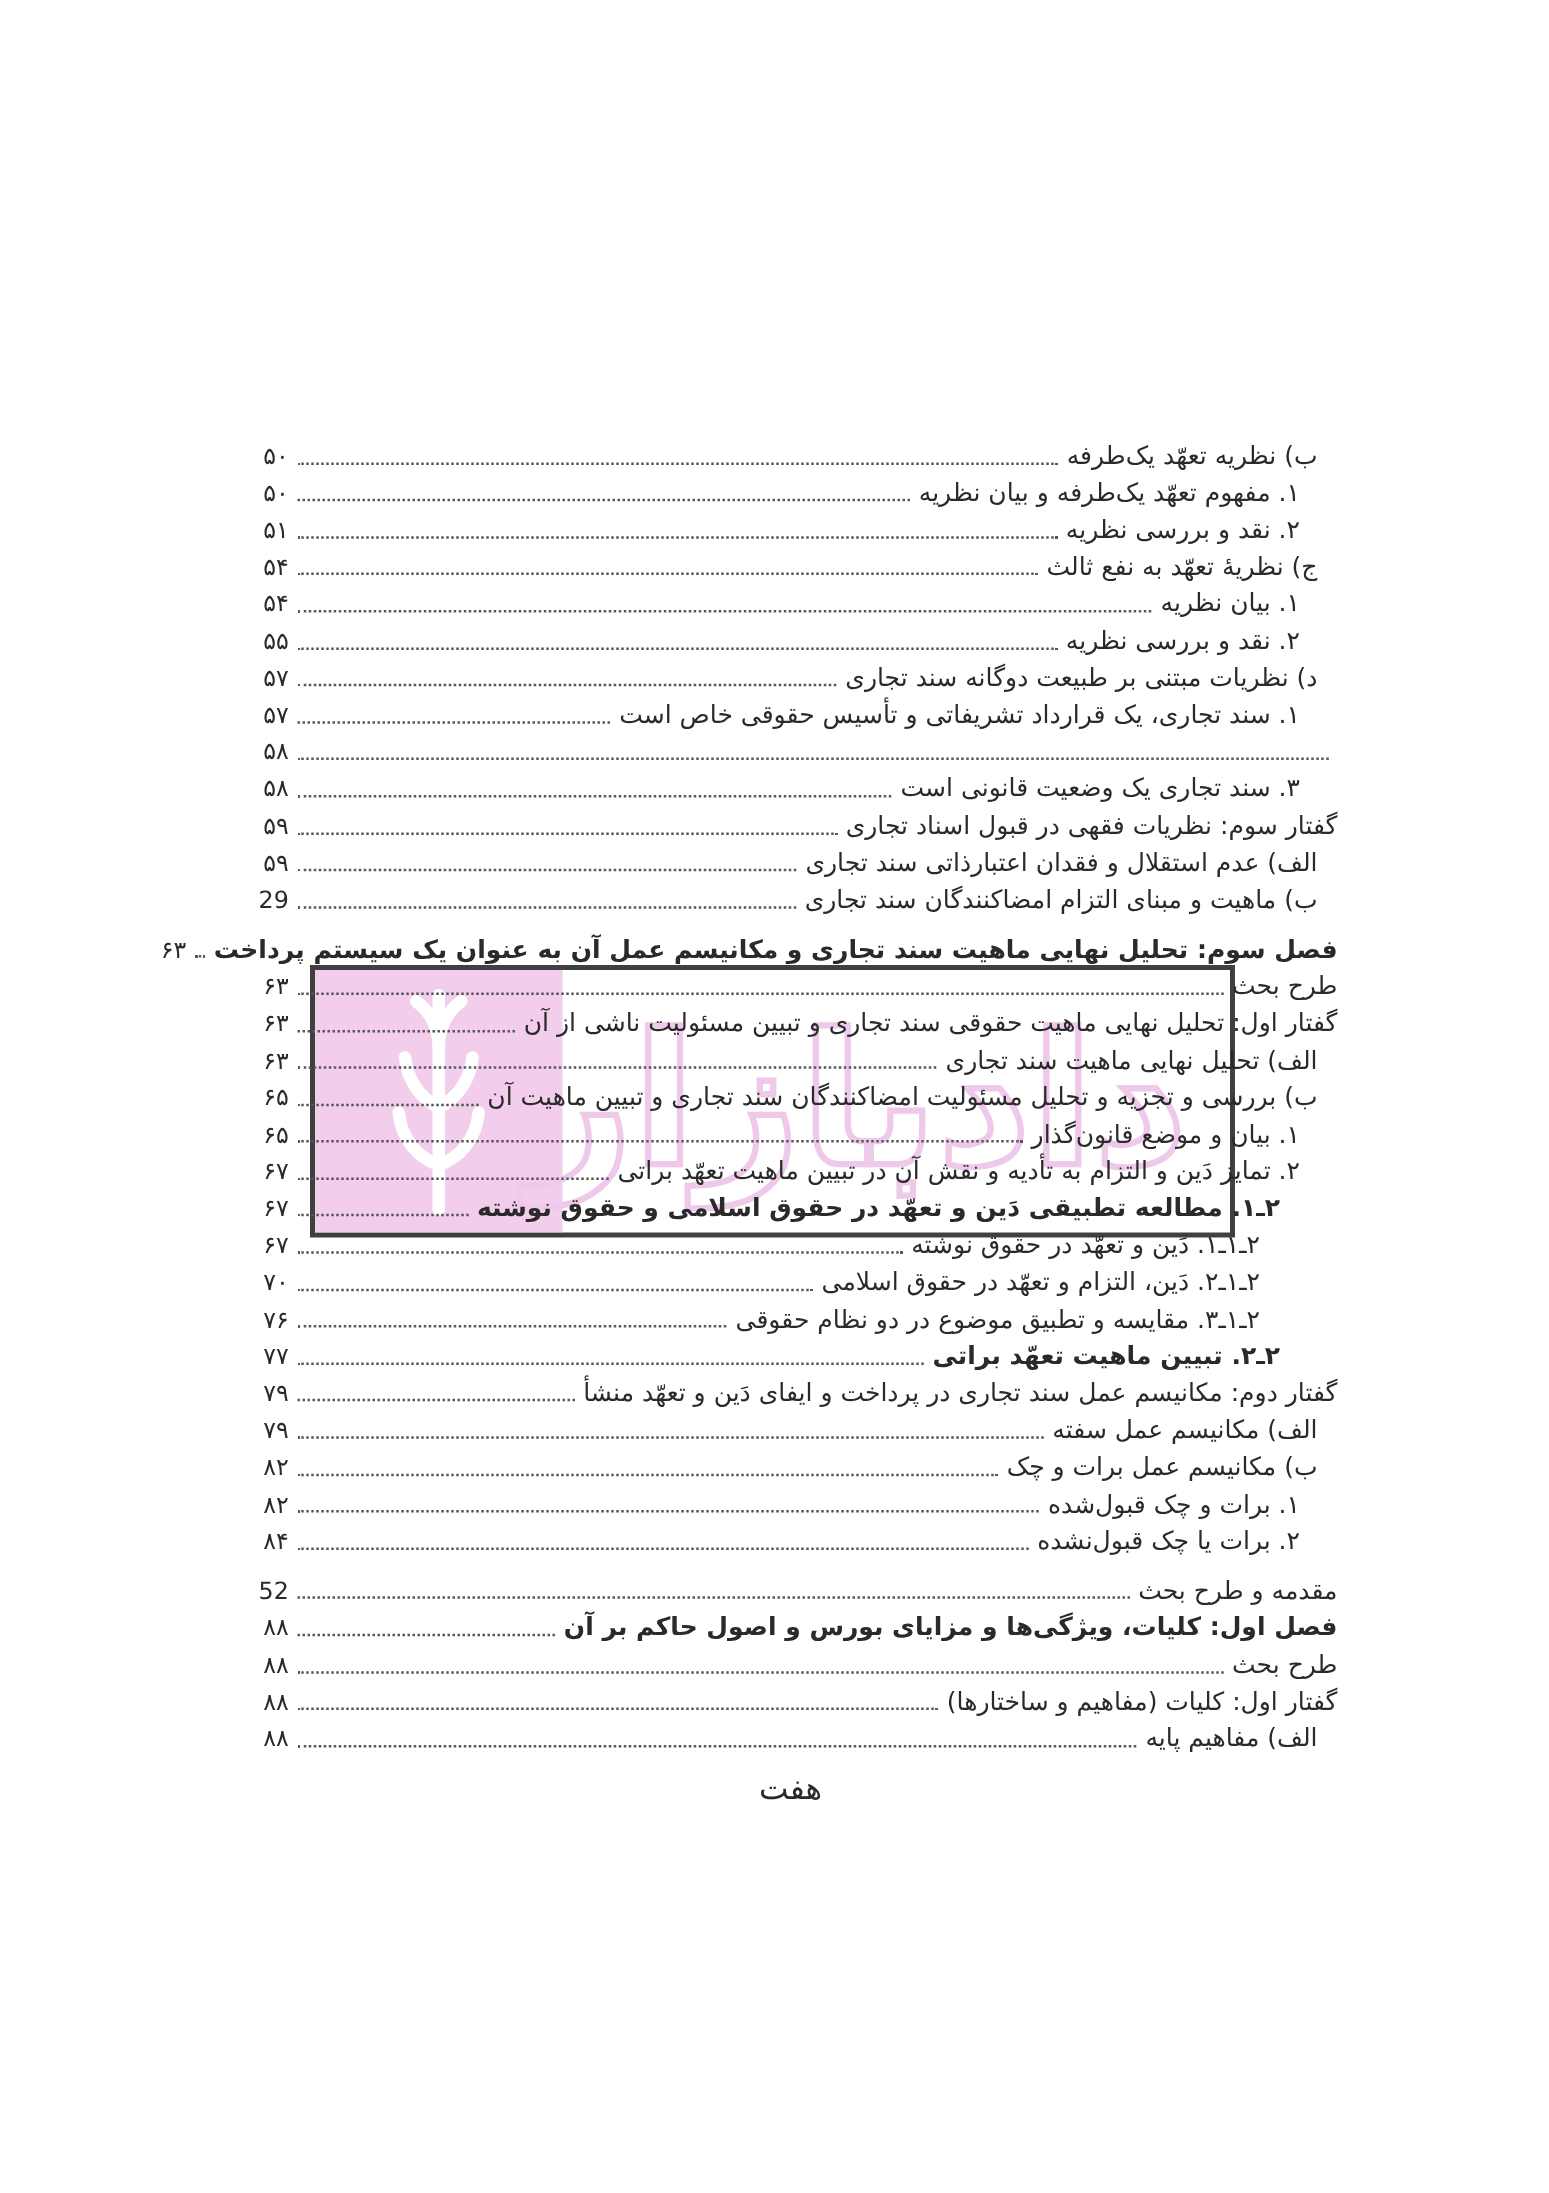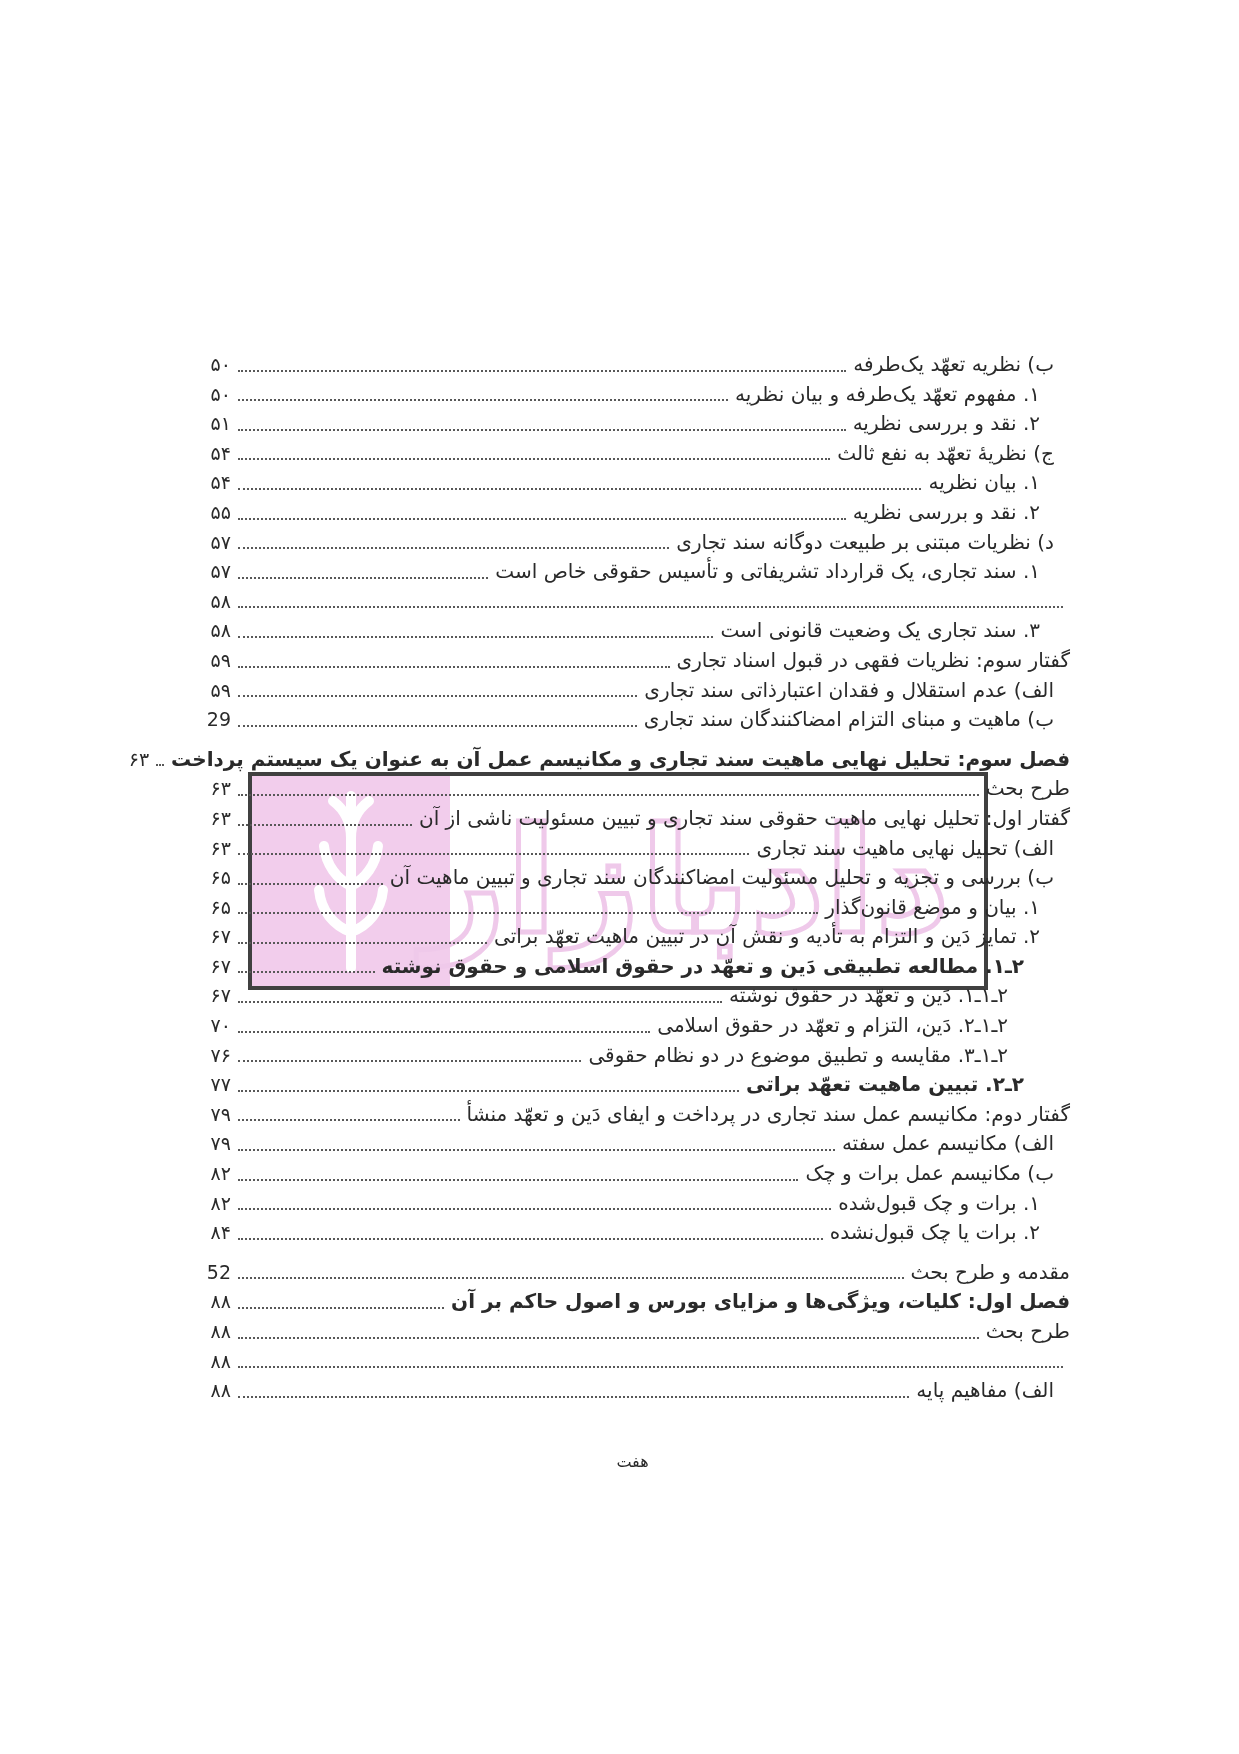--- a/index.html
+++ b/index.html
@@ -74,23 +74,23 @@
   .part-heading {
     margin:22px 0 2px 0;
     height:40px; line-height:40px;
     font-size:27px; font-weight:bold;
     text-align:center;
     padding-left:185px;
     white-space:nowrap;
   }
 
   .footer {
-    position:absolute; left:195px; width:875px; top:1452px;
+    position:absolute; left:195px; width:875px; top:1416px;
     text-align:center;
-    font-size:16px;
+    font-size:25px;
     z-index:2;
   }
 </style>
 </head>
 <body>
 
 <div class="page">
 
   <div class="wm-box">
     <div class="wm-panel">
@@ -276,20 +276,21 @@
     <span class="title">فصل اول: کلیات، ویژگی‌ها و مزایای بورس و اصول حاکم بر آن</span>
     <span class="leader"></span>
     <span class="num">۸۸</span>
   </div>
         <div class="row lvl0">
     <span class="title">طرح بحث</span>
     <span class="leader"></span>
     <span class="num">۸۸</span>
   </div>
         <div class="row lvl0">
+    <span class="title">گفتار اول: کلیات (مفاهیم و ساختارها)</span>
     <span class="leader"></span>
     <span class="num">۸۸</span>
   </div>
         <div class="row lvl1">
     <span class="title">الف) مفاهیم پایه</span>
     <span class="leader"></span>
     <span class="num">۸۸</span>
   </div>
       </div>
     </main>

